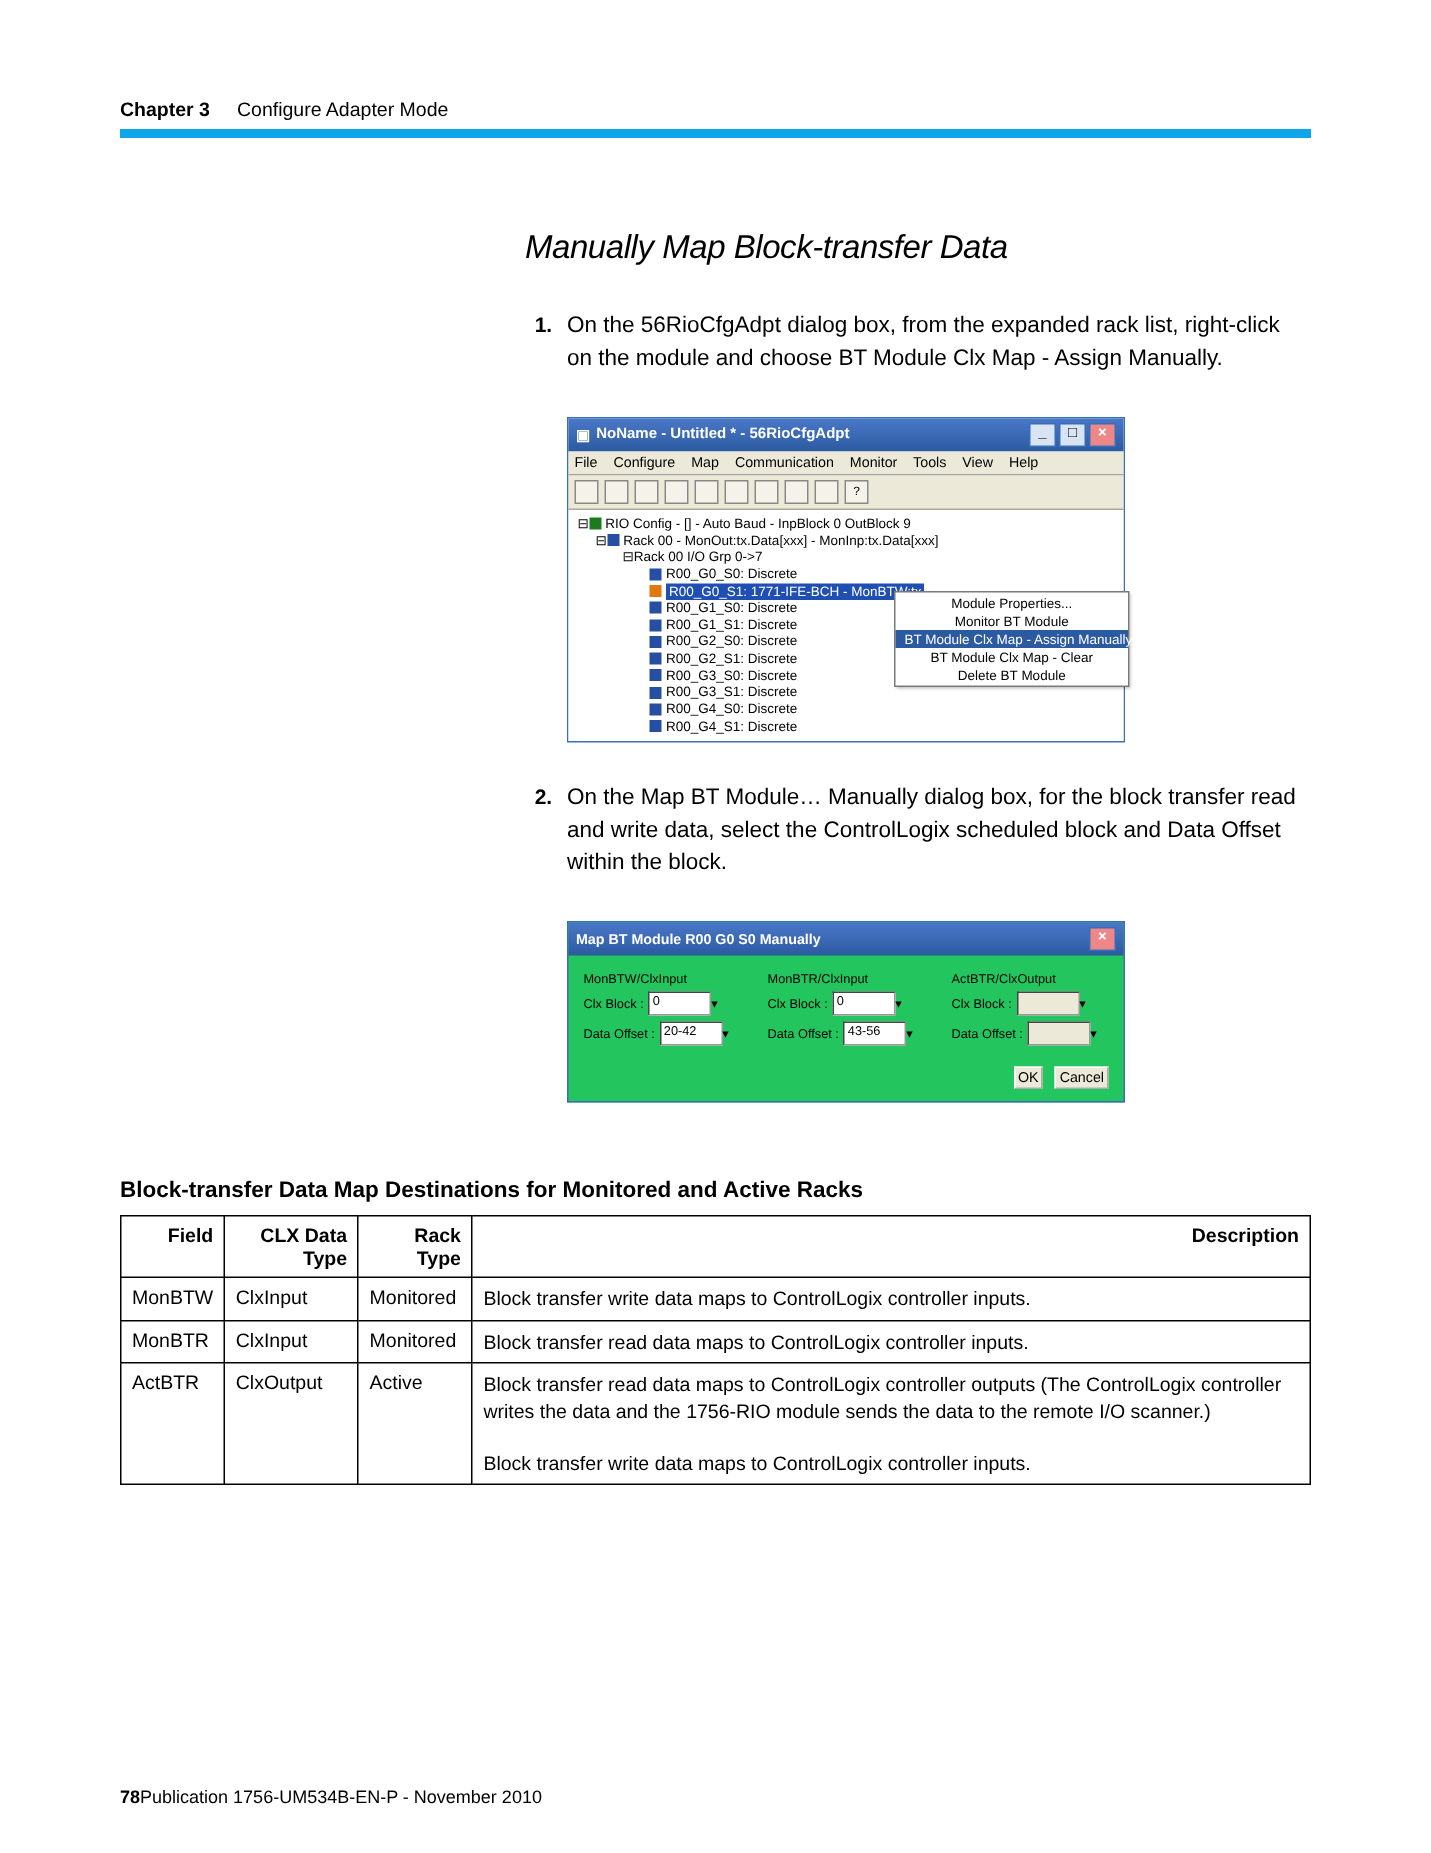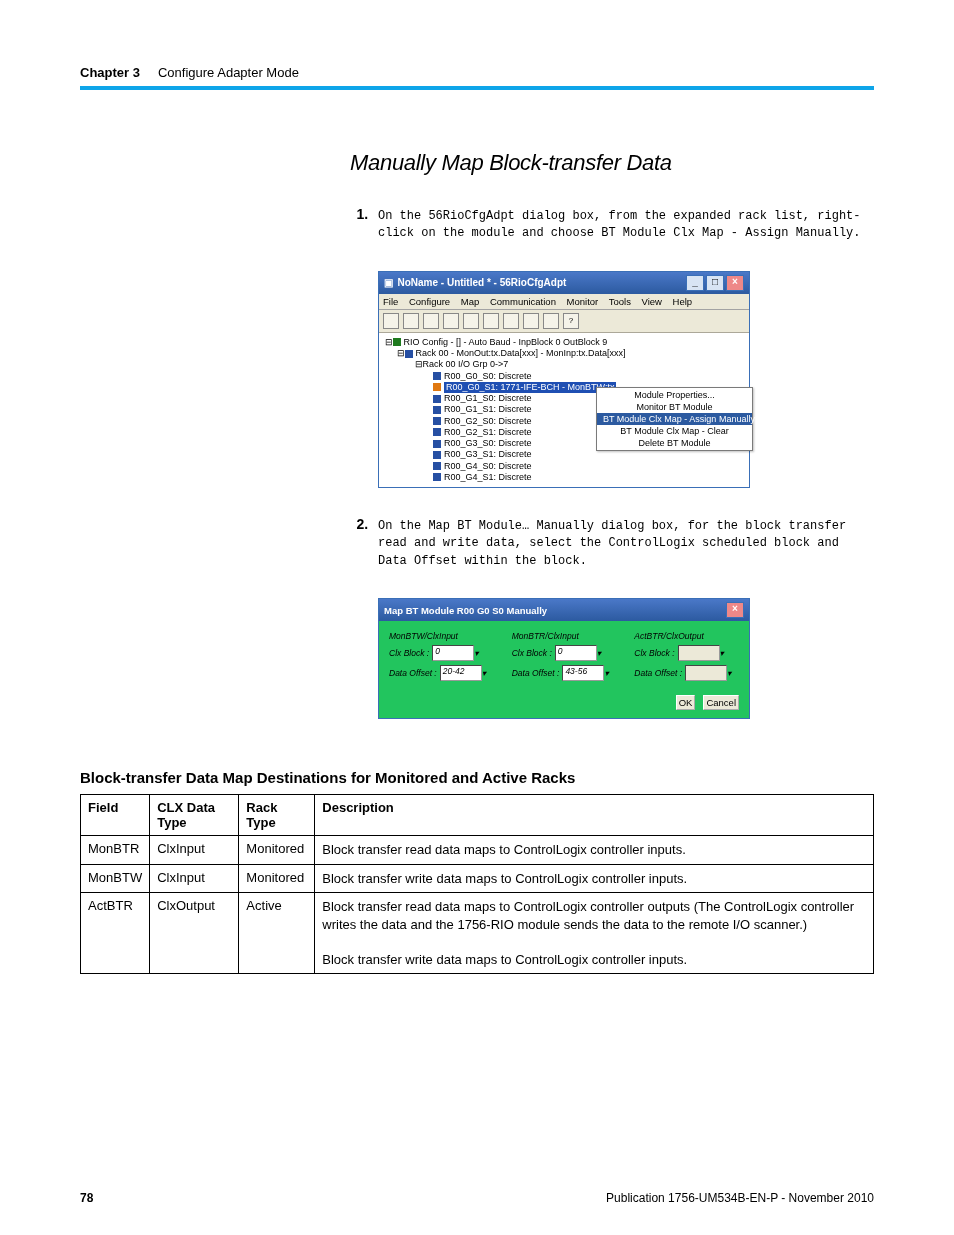--- a/index.html
+++ b/index.html
@@ -13,21 +13,21 @@
   .page {
     width: 954px;
     height: 1235px;
     position: relative;
     box-sizing: border-box;
     padding: 65px 80px 30px 80px;
   }
   .header-row {
     display: flex;
     align-items: baseline;
-    border-bottom: 4px solid #0ea5e9;
+    border-bottom: 6px solid #0ea5e9;
     padding-bottom: 6px;
     margin-bottom: 60px;
   }
   .chapter-label {
     font-weight: bold;
     font-size: 13px;
     margin-right: 18px;
   }
   .chapter-title {
     font-size: 13px;
@@ -39,22 +39,22 @@
     font-family: "Arial Narrow", Arial, sans-serif;
     font-style: italic;
     font-size: 22px;
     font-weight: 400;
     margin-bottom: 28px;
     letter-spacing: -0.3px;
   }
   ol.steps {
     margin: 0;
     padding-left: 22px;
-    font-family: Liberation Mono, monospace;
-    font-size: 12px;
+    font-family: Liberation Sans, sans-serif;
+    font-size: 15px;
     line-height: 1.45;
   }
   ol.steps > li {
     padding-left: 6px;
     margin-bottom: 16px;
     font-weight: normal;
   }
   ol.steps > li::marker {
     font-weight: bold;
     font-family: Arial, sans-serif;
@@ -185,21 +185,21 @@
     font-size:10px;
     text-align:center;
     line-height:12px;
     margin-left:auto;
   }
   .dlg-body {
     padding: 10px 10px 4px 10px;
     display: flex;
     gap: 18px;
   }
-  .dlg-col { flex: 1; font-size:8.5px; color:#000;font-style:italic; }
+  .dlg-col { flex: 1; font-size:8.5px; color:#000; }
   .dlg-col .line { margin-bottom: 4px; display:flex; align-items:center; }
   .dlg-col .line label { white-space:nowrap; }
   .dlg-col .inp {
     border: 1px inset #999;
     background: #fff;
     padding: 0 2px;
     height: 14px;
     width: 36px;
     font-size: 8.5px;
     margin-left: 3px;
@@ -233,30 +233,31 @@
   }
   table.data th, table.data td {
     border: 1px solid #000;
     padding: 5px 7px;
     text-align: left;
     vertical-align: top;
     font-family: "Arial Narrow", Arial, sans-serif;
   }
   table.data th {
     font-weight: bold;
+    text-align: right;
   }
   table.data td.desc { line-height: 1.35; }
 
   .footer {
     position: absolute;
     left: 80px;
     right: 80px;
     bottom: 30px;
     display: flex;
-    justify-content: space-between;
+    justify-content: flex-start;
     font-size: 12px;
   }
   .footer .pagenum { font-weight: bold; }
   .footer .pub { font-family: "Arial Narrow", Arial, sans-serif; }
 </style>
 </head>
 <body>
 
 <div class="page">
   <div class="header-row">
@@ -441,32 +442,32 @@
     <thead>
       <tr>
         <th>Field</th>
         <th>CLX Data Type</th>
         <th>Rack Type</th>
         <th>Description</th>
       </tr>
     </thead>
     <tbody>
       <tr>
+        <td>MonBTW</td>
+        <td>ClxInput</td>
+        <td>Monitored</td>
+        <td class="desc">Block transfer write data maps to ControlLogix controller inputs.</td>
+      </tr>
+      <tr>
         <td>MonBTR</td>
         <td>ClxInput</td>
         <td>Monitored</td>
         <td class="desc">Block transfer read data maps to ControlLogix controller inputs.</td>
       </tr>
       <tr>
-        <td>MonBTW</td>
-        <td>ClxInput</td>
-        <td>Monitored</td>
-        <td class="desc">Block transfer write data maps to ControlLogix controller inputs.</td>
-      </tr>
-      <tr>
         <td>ActBTR</td>
         <td>ClxOutput</td>
         <td>Active</td>
         <td class="desc" style="white-space:pre-line;">Block transfer read data maps to ControlLogix controller outputs (The ControlLogix controller writes the data and the 1756-RIO module sends the data to the remote I/O scanner.)
 
 Block transfer write data maps to ControlLogix controller inputs.</td>
       </tr>
     </tbody>
   </table>
 

